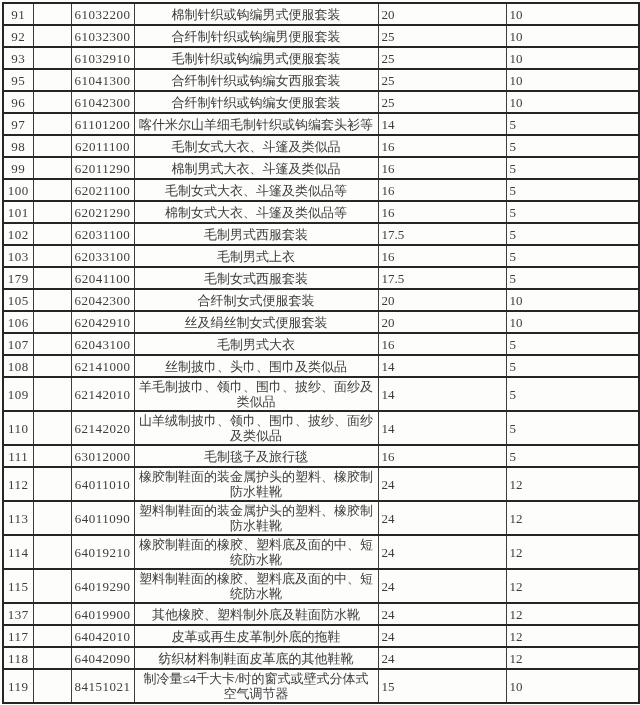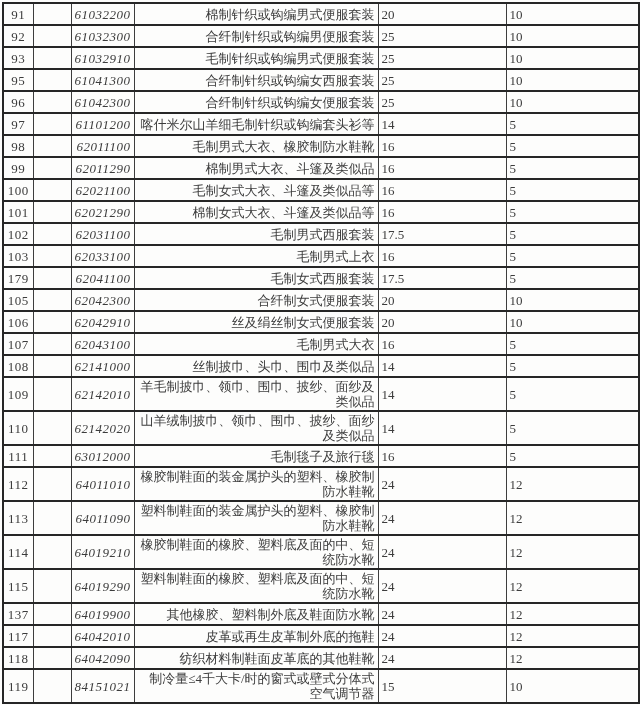--- a/index.html
+++ b/index.html
@@ -34,22 +34,22 @@
     line-height: 15px;
     padding: 1px 3px;
     font-size: 13px;
     color: #3c3c3c;
     vertical-align: middle;
     overflow: hidden;
     word-break: break-all;
   }
   td.c-no    { text-align: center; letter-spacing: 0.5px; }
   td.c-blank { }
-  td.c-code  { text-align: right; letter-spacing: 0.5px; font-style: italic; }
-  td.c-desc  { text-align: right; }
+  td.c-code  { text-align: center; letter-spacing: 0.5px; }
+  td.c-desc  { text-align: center; }
   td.c-rate1 { text-align: left; }
   td.c-rate2 { }
 </style>
 </head>
 <body>
 
 <div class="page">
   <table class="tariff">
     <colgroup>
       <col style="width:30px">
@@ -105,21 +105,21 @@
           <td class="c-blank"></td>
           <td class="c-code">61101200</td>
           <td class="c-desc">喀什米尔山羊细毛制针织或钩编套头衫等</td>
           <td class="c-rate1">14</td>
           <td class="c-rate2">5</td>
         </tr>
         <tr>
           <td class="c-no">98</td>
           <td class="c-blank"></td>
           <td class="c-code">62011100</td>
-          <td class="c-desc">毛制男式大衣、橡胶制防水鞋靴</td>
+          <td class="c-desc">毛制女式大衣、斗篷及类似品</td>
           <td class="c-rate1">16</td>
           <td class="c-rate2">5</td>
         </tr>
         <tr>
           <td class="c-no">99</td>
           <td class="c-blank"></td>
           <td class="c-code">62011290</td>
           <td class="c-desc">棉制男式大衣、斗篷及类似品</td>
           <td class="c-rate1">16</td>
           <td class="c-rate2">5</td>

